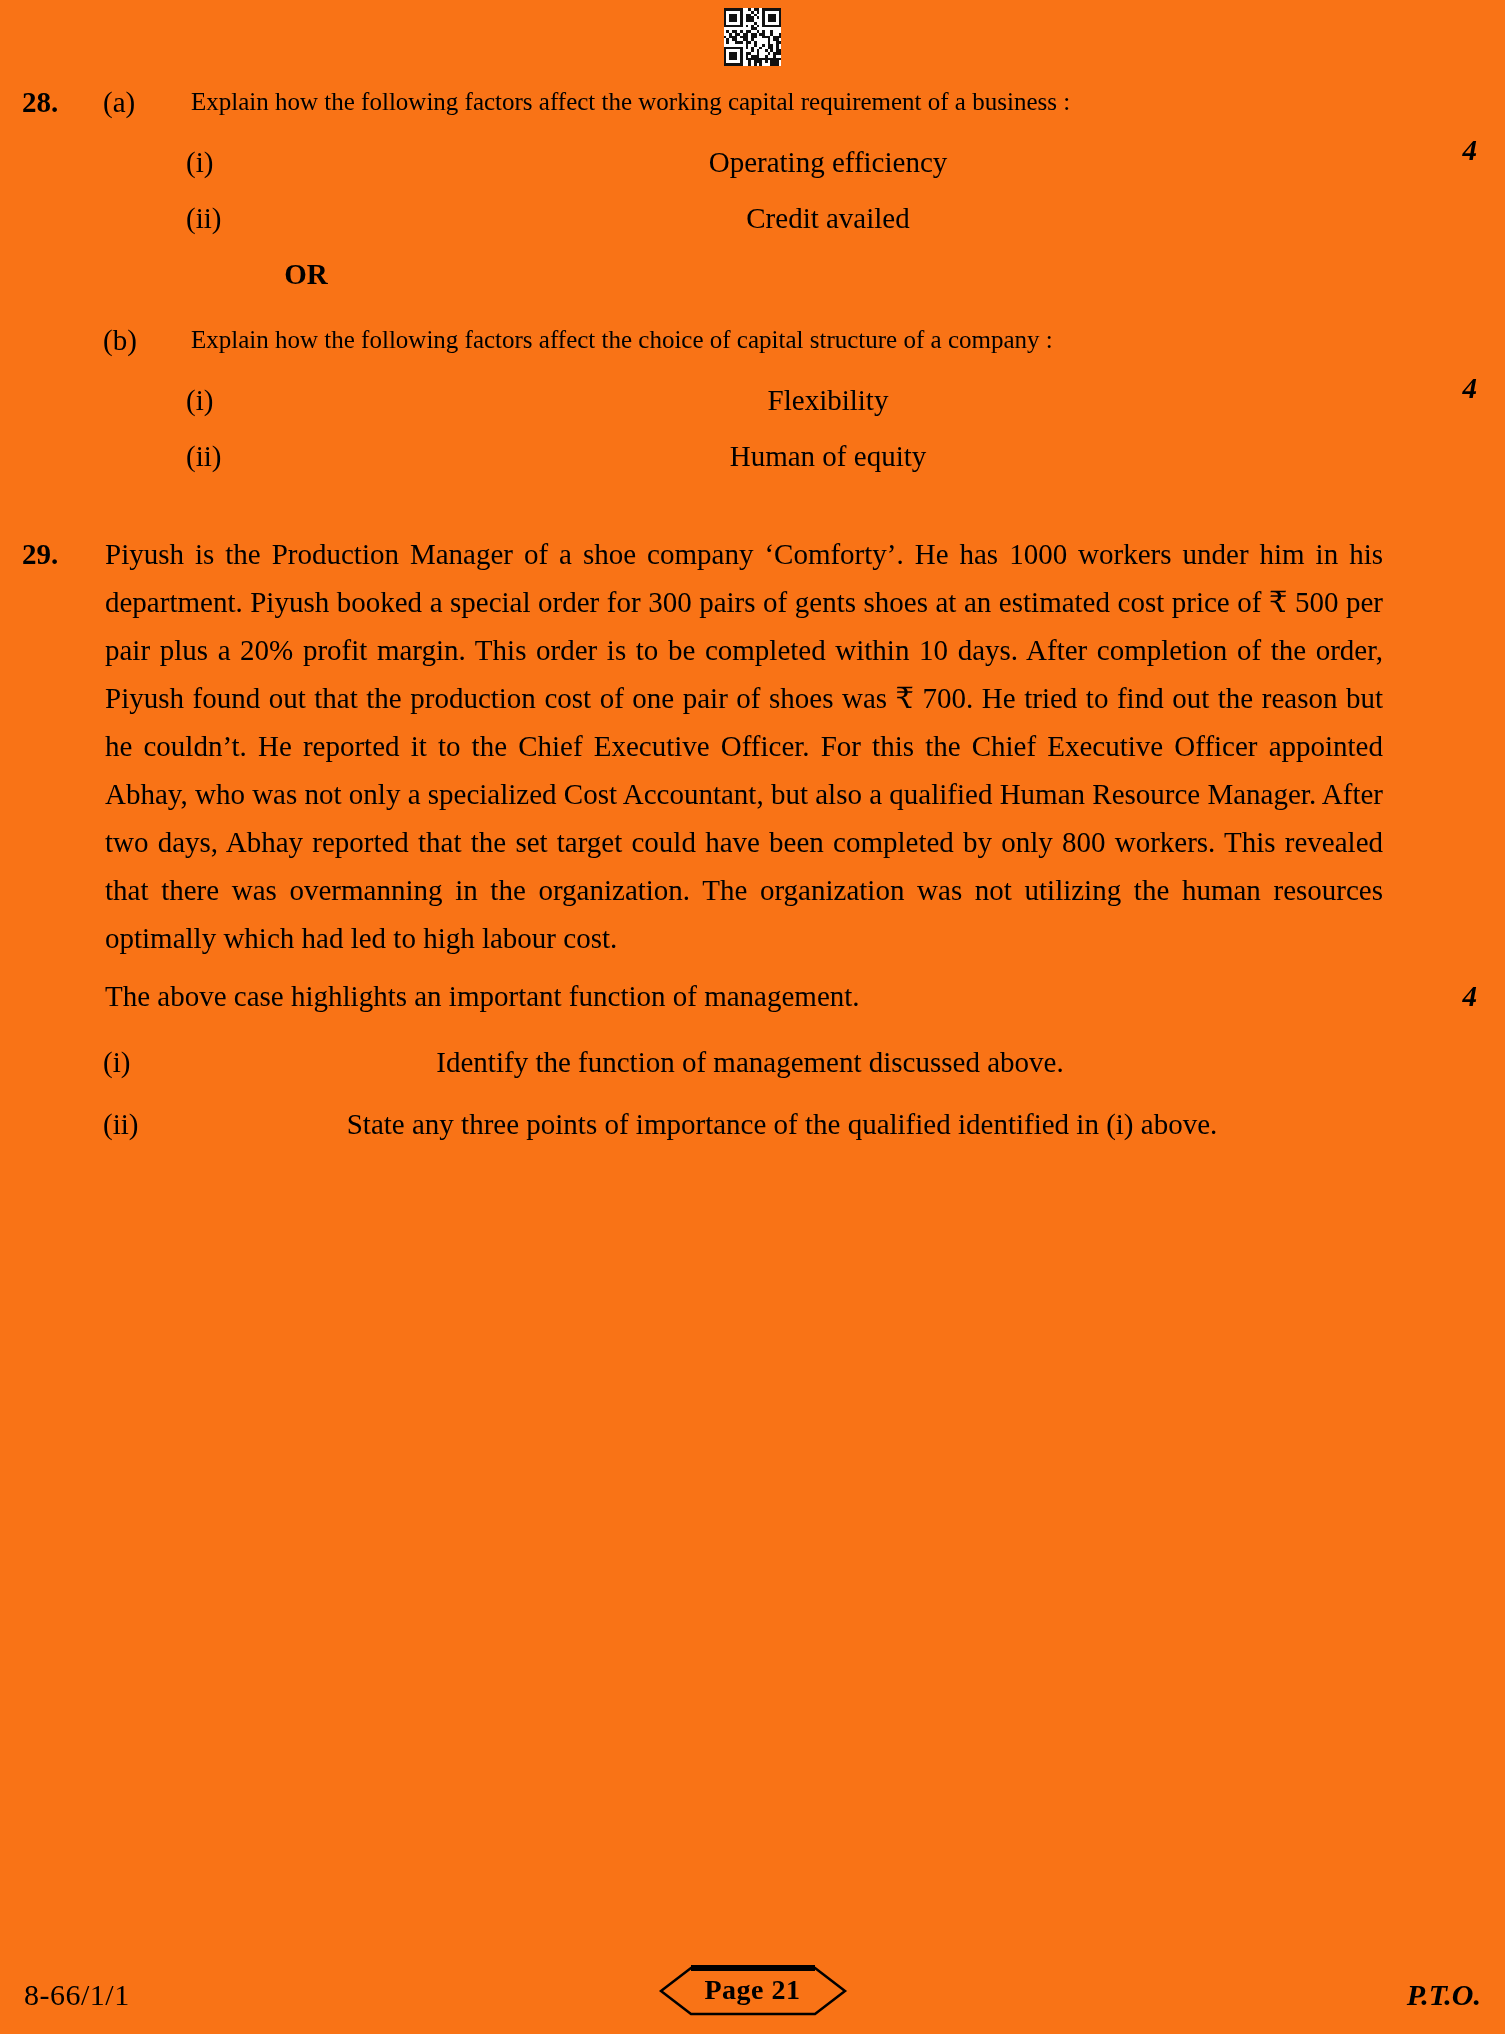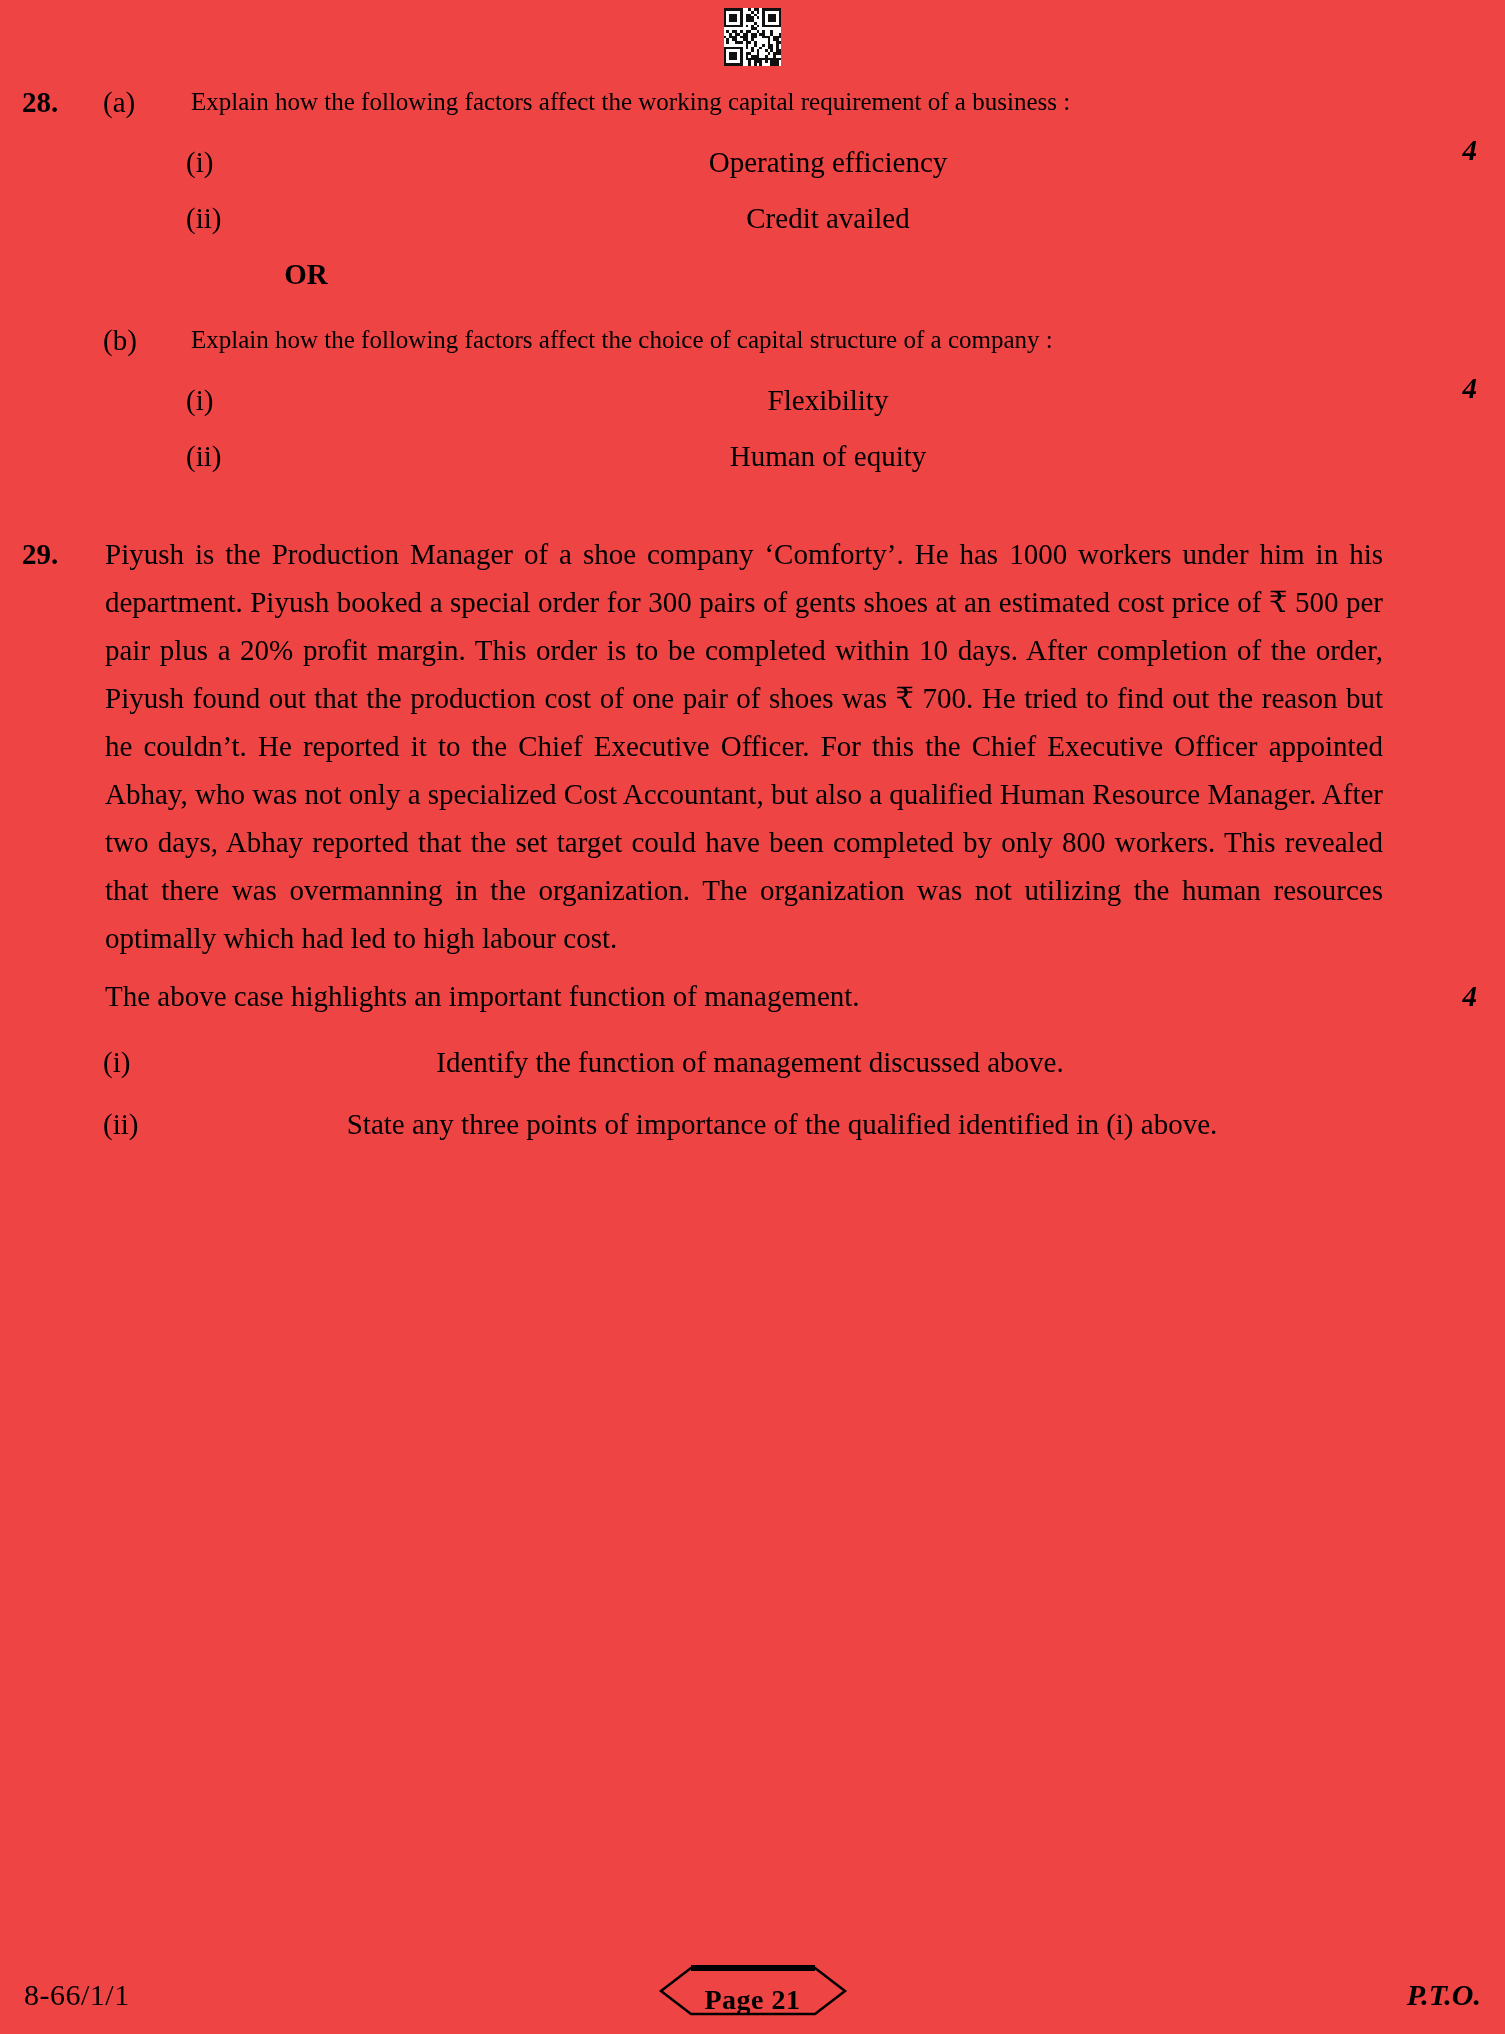--- a/index.html
+++ b/index.html
@@ -4,21 +4,21 @@
 <style>
   html, body {
     margin: 0;
     padding: 0;
     background: #ffffff;
   }
   .page {
     position: relative;
     width: 1505px;
     height: 2034px;
-    background: #ef4444;
+    background: #f97316;
     font-family: "Liberation Serif", "DejaVu Serif", serif;
     color: #000000;
     overflow: hidden;
   }
 
   
   .qr-wrap {
     position: absolute;
     top: 8px;
     left: 0;
@@ -147,21 +147,21 @@
     font-weight: bold;
   }
   .page-badge {
     position: absolute;
     left: 50%;
     transform: translateX(-50%);
     bottom: -6px;
     width: 240px;
     height: 54px;
     display: flex;
-    align-items: flex-end;
+    align-items: center;
     justify-content: center;
   }
   .page-badge svg { position: absolute; inset: 0; }
   .page-badge span {
     position: relative;
     font-size: 28px;
     font-weight: bold;
     letter-spacing: 0.5px;
     padding-bottom: 2px;
   }

